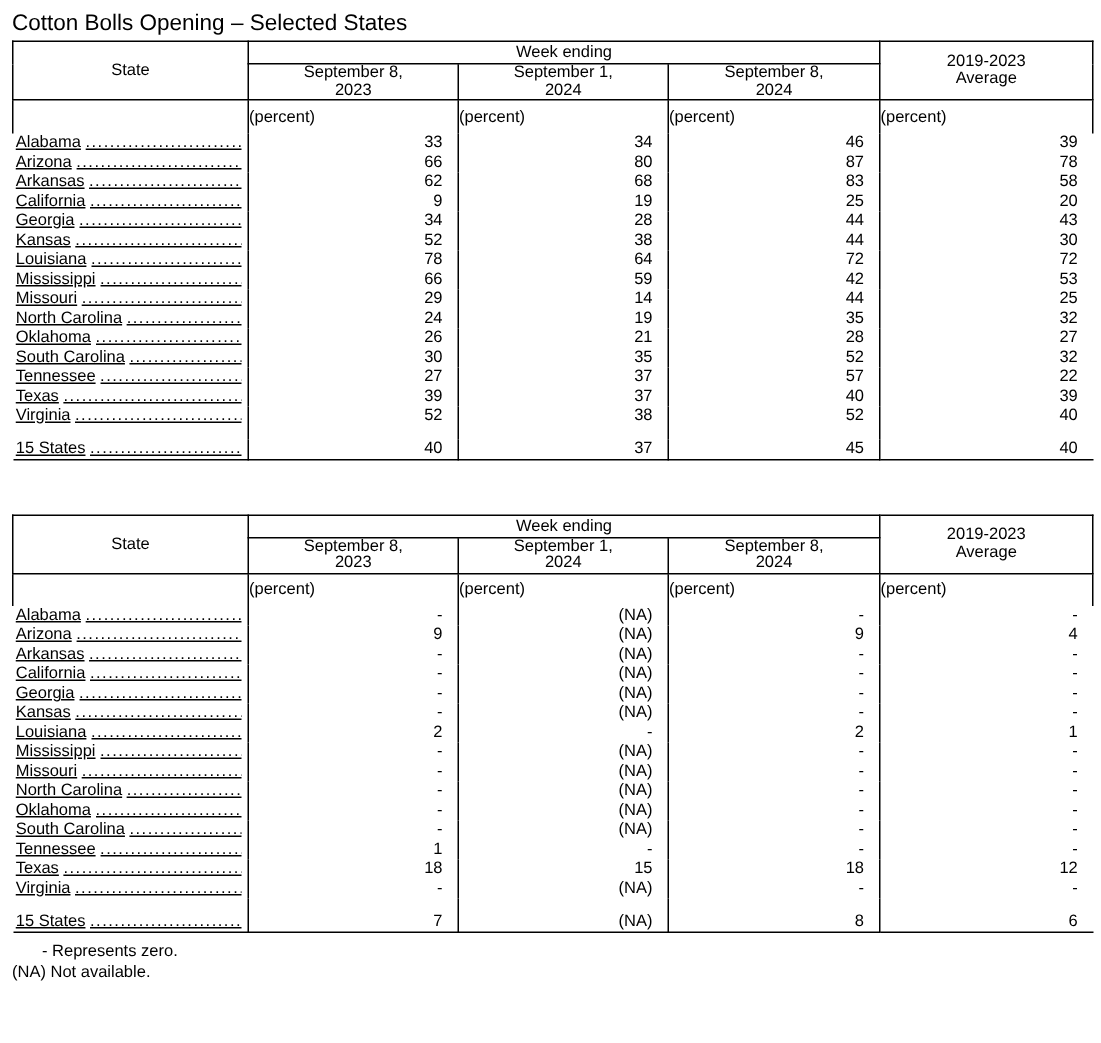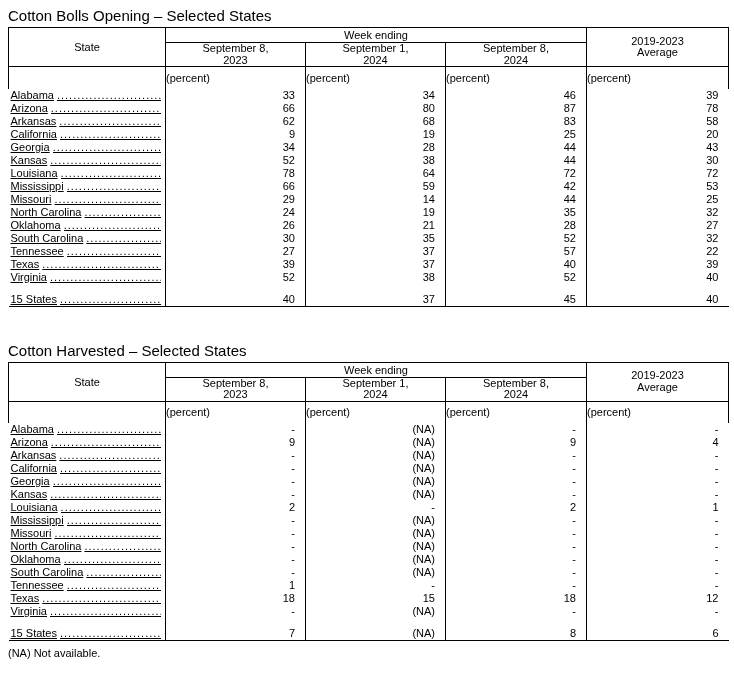--- a/index.html
+++ b/index.html
@@ -282,21 +282,20 @@
           <td class="val-cell">40</td>
           <td class="val-cell">37</td>
           <td class="val-cell">45</td>
           <td class="val-cell">40</td>
         </tr>
       </tbody>
   </table>
 </div>
 
 <div class="section second">
-  <h1 class="tbl-title">Cotton Harvested – Selected States</h1>
   <table>
     <colgroup>
       <col style="width:157px">
         <col style="width:140px">
         <col style="width:140px">
       <col style="width:141px">
         <col style="width:142px">
     </colgroup>
     <thead>
       <tr>
@@ -519,14 +518,15 @@
           <td class="val-cell">7</td>
           <td class="val-cell">(NA)</td>
           <td class="val-cell">8</td>
           <td class="val-cell">6</td>
         </tr>
       </tbody>
   </table>
 </div>
 
 <div class="footnotes">
+  <div class="footnote-1">- Represents zero.</div>
   <div class="footnote-2">(NA) Not available.</div>
 </div>
 
 </body></html>

